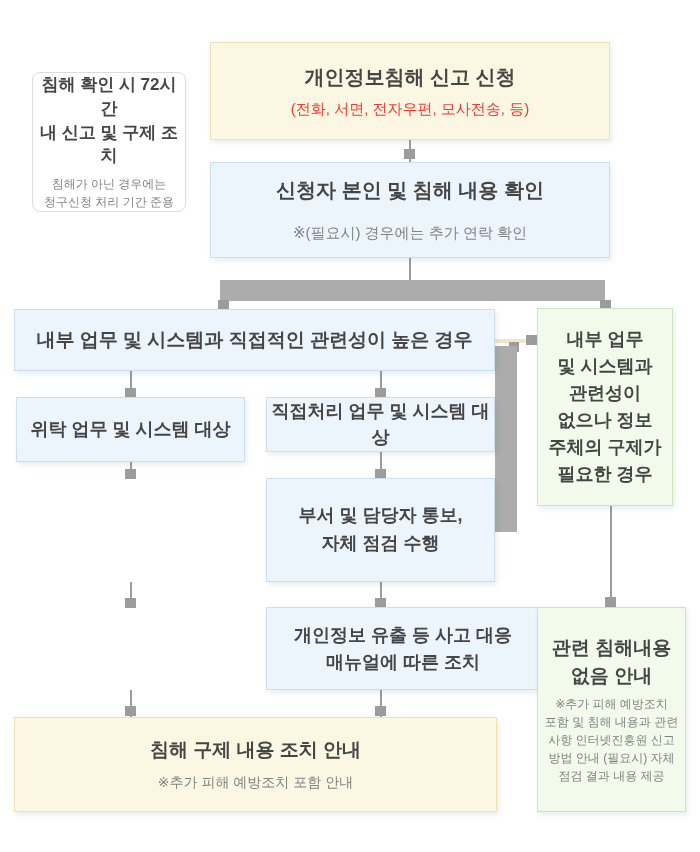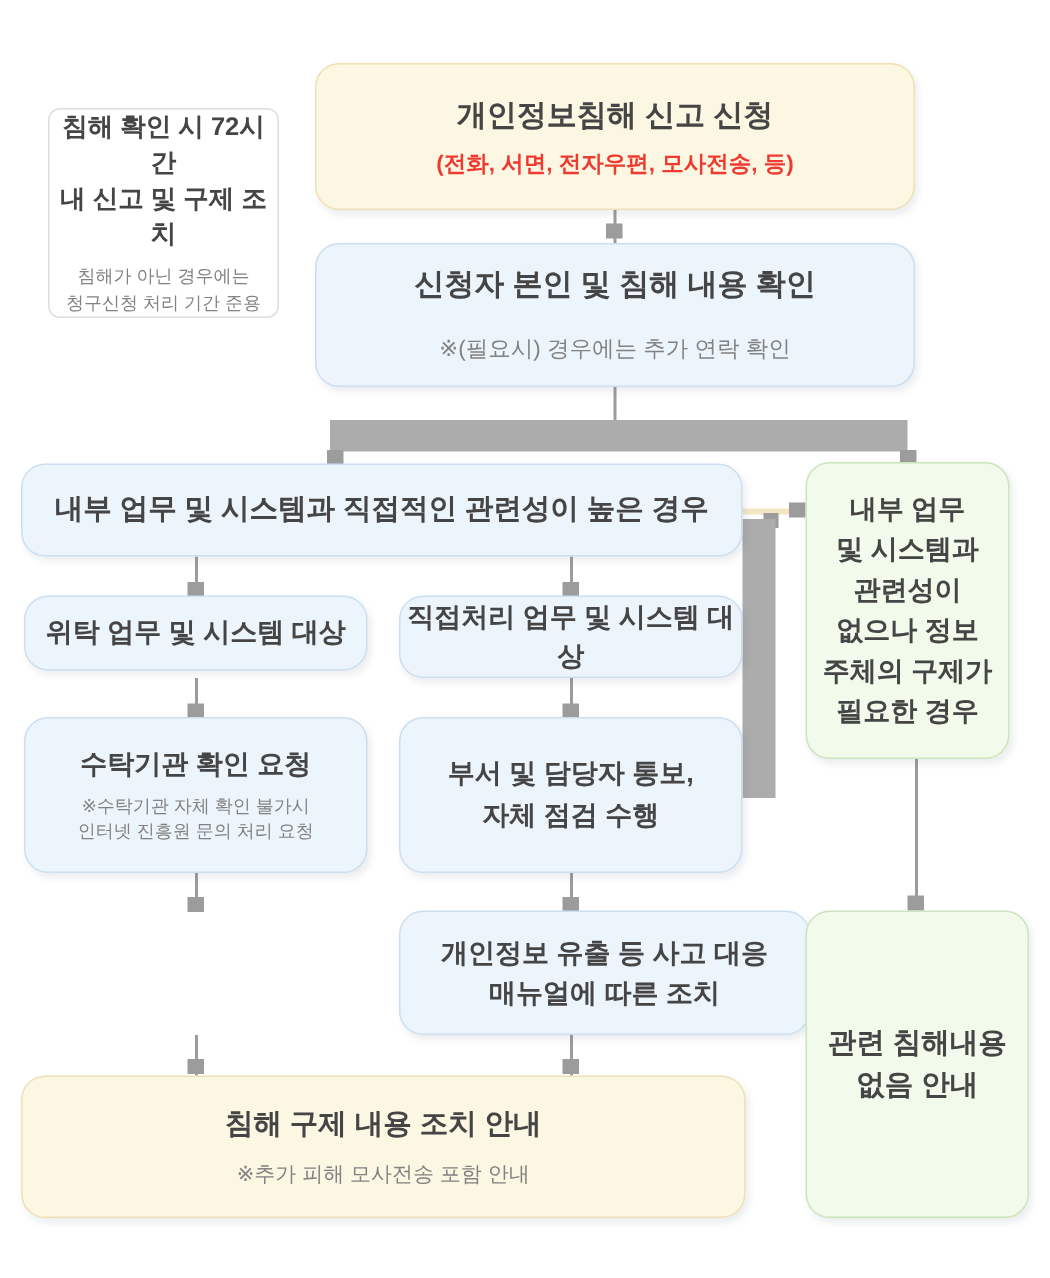--- a/index.html
+++ b/index.html
@@ -1,32 +1,32 @@
 <!DOCTYPE html>
 <html><head>
 <meta charset="utf-8">
 <style>
   html,body{margin:0;padding:0;background:#ffffff;}
   #canvas{
     position:relative;width:700px;height:852px;background:#ffffff;overflow:hidden;
     font-family:"Liberation Sans","DejaVu Sans",sans-serif;
   }
   .box{
-    position:absolute;box-sizing:border-box;border-radius:16px;
+    position:absolute;box-sizing:border-box;border-radius:0;
     display:flex;flex-direction:column;align-items:center;justify-content:center;
     text-align:center;
   }
   .shadow{box-shadow:2px 3px 5px rgba(60,80,100,0.10);}
   .yellow{background:#FCF7E2;border:1.5px solid #F0E1B4;}
   .blue{background:#EDF5FC;border:1.5px solid #CBDFF1;}
   .green{background:#F1FAEB;border:1.5px solid #CCE5BC;}
   .note{background:#ffffff;border:1.5px solid #DDDDDD;border-radius:8px;}
   .t{color:#454545;font-weight:bold;white-space:pre-line;line-height:1.4;}
   .sub{color:#828282;white-space:pre-line;line-height:1.45;margin-top:8px;}
-  .red{color:#EE3B30;font-weight:bold;text-align:right;}
+  .red{color:#EE3B30;font-weight:normal;text-align:right;}
   .vline{position:absolute;width:1.5px;background:#9C9C9C;}
   .sq{position:absolute;width:11px;height:10px;background:#9C9C9C;}
   .hbar{position:absolute;background:#ACACAC;}
   .yline{position:absolute;background:#F3E7C3;}
   .fs20{font-size:20px;}.fs19{font-size:19px;}.fs18{font-size:18px;}
   .fs17{font-size:17px;}.fs15{font-size:15px;}.fs14{font-size:14px;}.fs13{font-size:12px;}
 </style>
 </head>
 <body>
 
@@ -91,48 +91,48 @@
 
   <div class="box green shadow" style="left:537px;top:308px;width:136px;height:198px;">
     <div class="t fs18" style="line-height:1.5;">내부 업무
 및 시스템과
 관련성이
 없으나 정보
 주체의 구제가
 필요한 경우</div>
   </div>
 
-  <div class="box blue shadow" style="left:16px;top:397px;width:229px;height:50px;">
+  <div class="box blue shadow" style="left:16px;top:397px;width:229px;height:65px;">
     <div class="t fs18">위탁 업무 및 시스템 대상</div>
   </div>
 
   <div class="box blue shadow" style="left:266px;top:397px;width:229px;height:55px;">
     <div class="t fs18">직접처리 업무 및 시스템 대상</div>
   </div>
 
-  <div class="box blue shadow" style="left:16px;top:478px;width:229px;height:104px;">
-    <div class="t fs18">수탁기관 확인 요청</div>
-    <div class="sub fs13" style="margin-top:7px;">※수탁기관 자체 확인 불가시
-인터넷 진흥원 문의 처리 요청</div>
-  </div>
 
   <div class="box blue shadow" style="left:266px;top:478px;width:229px;height:104px;">
     <div class="t fs18" style="line-height:1.55;">부서 및 담당자 통보,
 자체 점검 수행</div>
   </div>
 
 
   <div class="box blue shadow" style="left:266px;top:607px;width:274px;height:83px;">
     <div class="t fs18" style="line-height:1.5;">개인정보 유출 등 사고 대응
 매뉴얼에 따른 조치</div>
   </div>
 
   <div class="box yellow shadow" style="left:14px;top:717px;width:483px;height:95px;">
     <div class="t fs19">침해 구제 내용 조치 안내</div>
-    <div class="sub fs14">※추가 피해 모사전송 포함 안내</div>
+    <div class="sub fs14">※추가 피해 예방조치 포함 안내</div>
   </div>
 
   <div class="box green shadow" style="left:537px;top:607px;width:149px;height:205px;padding:6px 4px;">
     <div class="t fs19" style="line-height:1.45;">관련 침해내용
 없음 안내</div>
+    <div class="sub fs13" style="margin-top:6px;line-height:1.5;">※추가 피해 예방조치
+포함 및 침해 내용과 관련
+사항 인터넷진흥원 신고
+방법 안내 (필요시) 자체
+점검 결과 내용 제공</div>
   </div>
 
 </div>
 
 </body></html>

